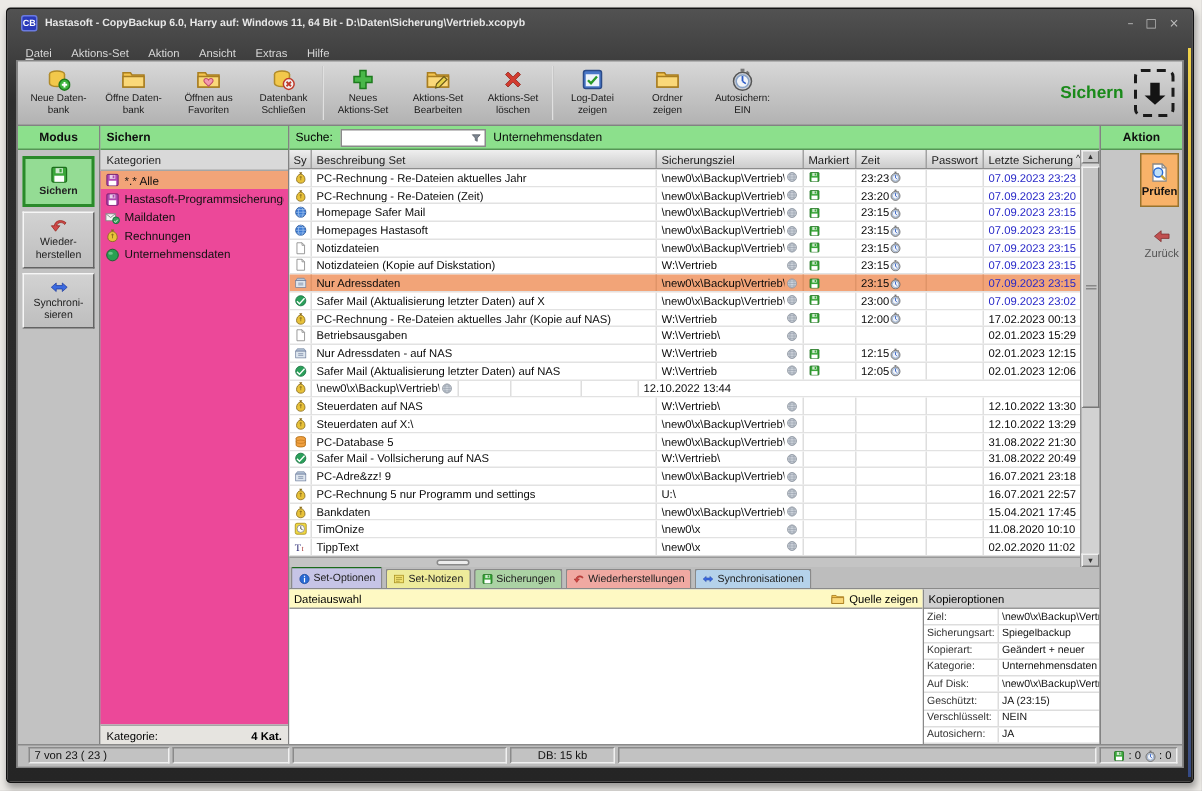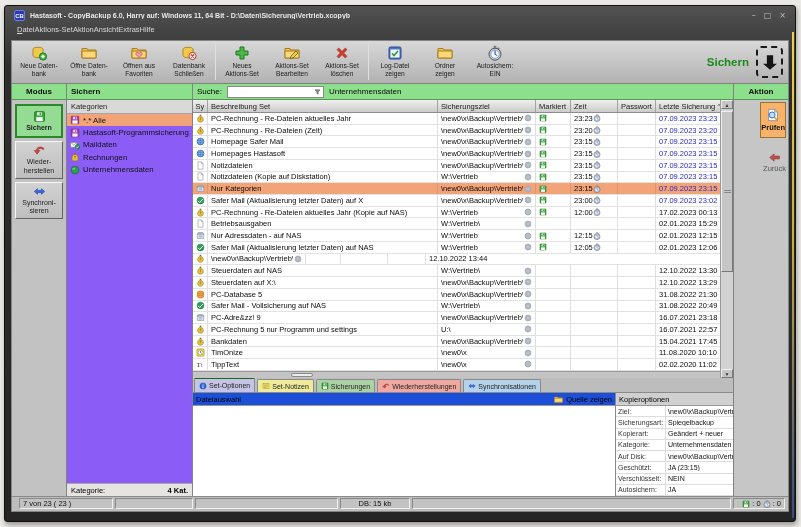--- a/index.html
+++ b/index.html
@@ -3,21 +3,21 @@
 <meta charset="utf-8">
 <style>
 *{margin:0;padding:0;box-sizing:border-box}
 html,body{width:801px;height:527px;font-family:"Liberation Sans",sans-serif;background:#eceae6;overflow:hidden}
 #window{position:absolute;left:4px;top:5px;width:792px;height:517px;background:linear-gradient(#525252,#2e2e2e 12%,#252525);border:1px solid #121212;border-radius:3px;box-shadow:1px 3px 5px rgba(0,0,0,.35)}
 #accent{position:absolute;right:1px;top:26px;bottom:3px;width:2px;background:linear-gradient(#f0d24a,#c8a838 45%,#344a86)}
 .titlebar{height:19px;display:flex;align-items:center;padding:0 9px;gap:5px}
 .appicon{width:11px;height:11px;background:#2a3ab8;border:1px solid #6a7ae0;border-radius:2px;color:#fff;font-size:6px;font-weight:bold;display:flex;align-items:center;justify-content:center;flex-shrink:0}
 .title{color:#e8e8e8;font-size:7px;font-weight:bold;flex:1;white-space:nowrap;overflow:hidden}
 .wbtns{color:#bdbdbd;font-size:8px;display:flex;gap:8px;align-items:center;font-family:"DejaVu Sans",sans-serif}
-.menubar{height:15px;display:flex;align-items:flex-start;padding:0 12px;}
+.menubar{height:15px;display:flex;align-items:flex-end;padding:0 12px;gap:13px}
 .menubar span{color:#d8d8d8;font-size:7.5px}
 .menubar span u{text-decoration:underline}
 .client{position:absolute;left:6px;right:6px;top:34px;bottom:9px;background:#c0c0c0;border:1px solid #858585;display:flex;flex-direction:column;overflow:hidden}
 .toolbar{height:43px;background:linear-gradient(#d8d8d8,#b2b2b2);border-bottom:1px solid #828282;display:flex;align-items:stretch;padding:1px 2px;flex-shrink:0}
 .tbtn{width:50px;display:flex;flex-direction:column;align-items:center;padding-top:3px;font-size:6.6px;line-height:1.25;text-align:center;color:#1a1a1a}
 .tbtn .ticon{width:16px;height:16px;margin-bottom:1px}
 .tsep{width:1px;background:#8c8c8c;border-right:1px solid #e0e0e0;margin:2px 1px}
 .sichern-action{margin-left:auto;display:flex;align-items:center;gap:7px;padding-right:3px}
 .sichern-label{color:#1a8a1a;font-weight:bold;font-size:11.5px}
 .arrowbox{width:27px;height:32px;border:2px dashed #1a1a1a;border-radius:5px;display:flex;align-items:center;justify-content:center}
@@ -27,21 +27,21 @@
 .colheader{height:16px;background:#8ce08c;border-bottom:1px solid #569656;display:flex;align-items:center;justify-content:center;font-size:8px;font-weight:bold;color:#101010;flex-shrink:0}
 #col-modus{width:55px;border-right:1px solid #828282;background:#c2c2c2}
 #col-cats{width:126px;border-right:1px solid #828282}
 #col-main{flex:1;min-width:0}
 #col-aktion{width:55px;border-left:1px solid #828282;background:#c6c6c6}
 .modusbody{flex:1;padding:4px 3px;display:flex;flex-direction:column}
 .mbtn{min-height:34px;margin-bottom:3px;background:linear-gradient(#d2d2d2,#bebebe);border:1px solid;border-color:#f6f6f6 #636363 #636363 #f6f6f6;display:flex;flex-direction:column;align-items:center;justify-content:center;font-size:7px;color:#222;text-align:center;line-height:1.25;padding:2px 0}
 .mbtn.active{background:#94dc94;border:2px solid #2a8a2a;font-weight:bold}
 .mbtn .micon{width:13px;height:13px;margin-bottom:1px}
 .catheader{height:14px;background:#d9d9d9;border-bottom:1px solid #a5a5a5;font-size:7.5px;color:#222;display:flex;align-items:center;padding:0 4px;flex-shrink:0}
-.catlist{flex:1;background:#8b5cf6;overflow:hidden}
+.catlist{flex:1;background:#ec4899;overflow:hidden}
 .catitem{height:12.4px;display:flex;align-items:center;gap:3px;padding:0 3px;font-size:7.8px;color:#111}
 .catitem.selected{background:#f2a478}
 .catitem .cicon{width:10px;height:10px;flex-shrink:0}
 .catfooter{height:13px;background:#e6e4e0;border-top:1px solid #a5a5a5;display:flex;justify-content:space-between;align-items:center;font-size:7.5px;padding:0 4px;flex-shrink:0}
 .suchebar{height:16px;background:#8ce08c;border-bottom:1px solid #569656;display:flex;align-items:center;font-size:8px;gap:5px;padding:0 4px;flex-shrink:0}
 .sucheinput{width:97px;height:12px;background:#fff;border:1px solid #8a8a8a;display:flex;align-items:center;justify-content:flex-end;padding:0 2px}
 .sucheinput svg{width:7px;height:8px}
 .suchetag{color:#0a0a0a}
 .tablewrap{display:flex;min-height:0;flex-shrink:0}
 .tablestack{flex:1;display:flex;flex-direction:column;min-width:0}
@@ -70,21 +70,21 @@
 .varrow{height:9px;background:#c6c6c6;border:1px solid;border-color:#f0f0f0 #777 #777 #f0f0f0;font-size:5px;color:#333;display:flex;align-items:center;justify-content:center;flex-shrink:0}
 .vtrack{flex:1;position:relative}
 .vthumb{position:absolute;left:0;right:0;top:2px;height:62%;background:#c6c6c6;border:1px solid;border-color:#f0f0f0 #777 #777 #f0f0f0;display:flex;align-items:center;justify-content:center}
 .vthumb .grip{width:7px;border-top:1px solid #888;border-bottom:1px solid #888;height:3px}
 .tabsrow{height:15px;background:#bdbdbd;display:flex;align-items:flex-end;gap:2px;padding:0 1px;border-bottom:1px solid #8a8a8a;flex-shrink:0}
 .tab{height:13px;display:flex;align-items:center;gap:2px;padding:0 4px;font-size:7px;color:#222;border:1px solid #8a8a8a;border-bottom:none;border-radius:2px 2px 0 0;white-space:nowrap}
 .tab.active{height:15px;border-top:2px solid #1a6a1a}
 .tab .tabicon{width:8px;height:8px}
 .bottomrow{flex:1;display:flex;min-height:0}
 .dateiauswahl{flex:1;display:flex;flex-direction:column;border-right:1px solid #8a8a8a;background:#fff;min-width:0}
-.dheader{height:13px;background:#1d4ed8;border-bottom:1px solid #999;display:flex;align-items:center;justify-content:space-between;font-size:7.5px;padding:0 3px;flex-shrink:0}
+.dheader{height:13px;background:#fef9c3;border-bottom:1px solid #999;display:flex;align-items:center;justify-content:space-between;font-size:7.5px;padding:0 3px;flex-shrink:0}
 .quelle{display:flex;align-items:center;gap:3px}
 .quelle .qicon{width:9px;height:9px}
 .dsel{height:12px;background:#aac4e4;display:flex;align-items:center;font-size:7.5px;padding:0 3px;border-bottom:1px solid #c0d4ec;flex-shrink:0}
 .dfill{flex:1;background:#fff}
 .copyopts{width:117px;display:flex;flex-direction:column;background:#fff}
 .cheader{height:13px;background:#d0d0d0;border-bottom:1px solid #999;font-size:7.5px;display:flex;align-items:center;padding:0 3px;flex-shrink:0}
 .copyrow{flex:1;display:flex;border-bottom:1px solid #ddd;font-size:7px;align-items:center}
 .copylabel{width:50px;padding:0 2px;color:#333;border-right:1px solid #ddd;align-self:stretch;display:flex;align-items:center}
 .copyval{flex:1;padding:0 2px;white-space:nowrap;overflow:hidden;color:#111}
 .aktionbody{flex:1;padding:2px;display:flex;flex-direction:column;align-items:flex-end}
@@ -606,21 +606,21 @@
                 </div>
                 <div class="tr selected">
                   <div class="td w-sy">
                     <svg class="rowicon" viewBox="0 0 16 16">
                       <path d="M2 5.5l2-2.8h8l2 2.8z" fill="#b8c8da" stroke="#6a7a9a" stroke-width=".8"></path>
                       <rect x="2" y="5.5" width="12" height="8" fill="#dde5ee" stroke="#6a7a9a" stroke-width=".8"></rect>
                       <path d="M5 8.5h6M5 10.5h6" stroke="#6a7a9a" stroke-width=".8"></path>
                     </svg>
                   </div>
                   <div class="td w-desc">
-                    <span>Nur Kategorien</span>
+                    <span>Nur Adressdaten</span>
                   </div>
                   <div class="td w-ziel">
                     <span class="path">\new0\x\Backup\Vertrieb\adres</span>
                     <svg class="cellicon" viewBox="0 0 16 16">
                       <circle cx="8" cy="8" r="6" fill="#ccd2da" stroke="#878d98"></circle>
                       <ellipse cx="8" cy="8" rx="2.8" ry="6" fill="none" stroke="#9aa2ae" stroke-width=".9"></ellipse>
                       <path d="M2 8h12M3.1 4.8h9.8M3.1 11.2h9.8" stroke="#9aa2ae" stroke-width=".9" fill="none"></path>
                     </svg>
                   </div>
                   <div class="td w-mark">

